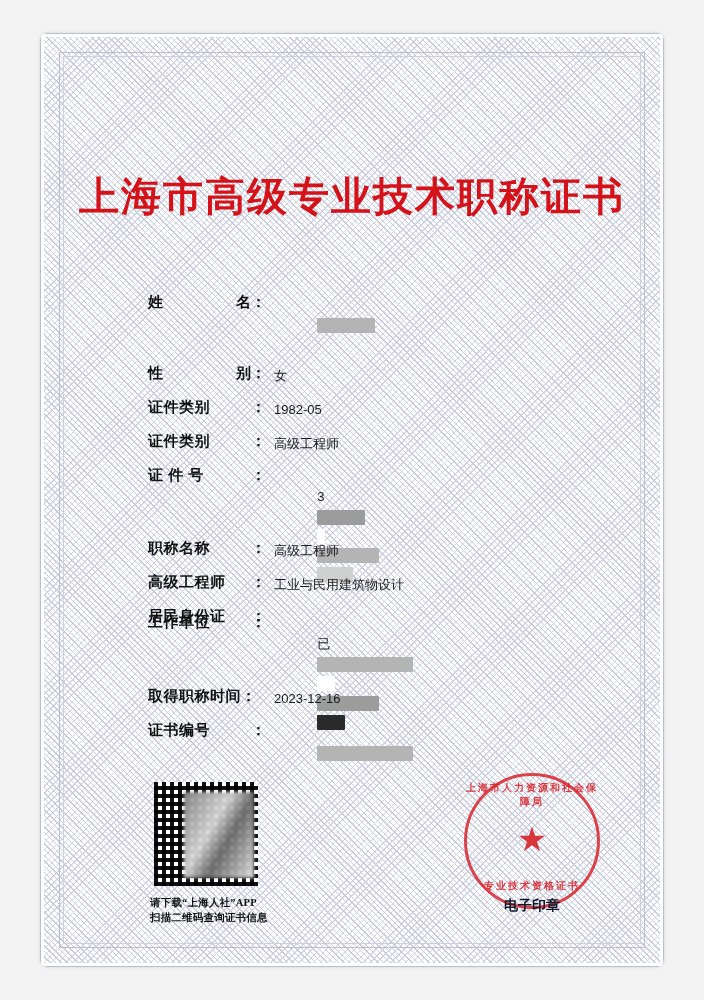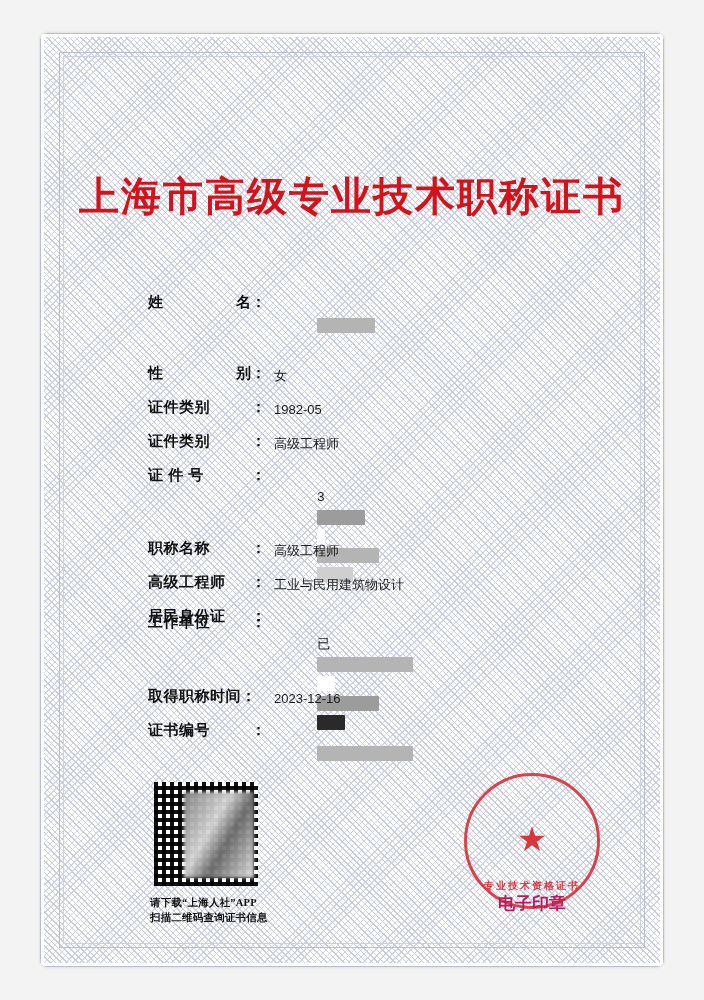--- a/index.html
+++ b/index.html
@@ -181,23 +181,23 @@
     font-size:10px;
     color:#d8232a;
     letter-spacing:2px;
     font-weight:bold;
     opacity:.9;
   }
   .seal-label{
     position:absolute;
     left:50%;bottom:-6px;
     transform:translateX(-50%);
-    font-size:17px;
-    font-weight:bold;
-    color:#be185d;
+    font-size:14px;
+    font-weight:bold;
+    color:#0f172a;
     white-space:nowrap;
   }
 </style>
 </head>
 <body>
 
 <div class="page">
   <div class="cert">
 
     <div class="border-outer"></div>
@@ -352,20 +352,21 @@
 
       </div>
 
       <div class="qr"></div>
       <div class="qr-blur"></div>
       <div class="qr-caption">请下载“上海人社”APP
 扫描二维码查询证书信息</div>
 
       <div class="seal">
         <div class="ring"></div>
+        <div class="seal-top-text">上海市人力资源和社会保障局</div>
         <div class="star">★</div>
         <div class="seal-bottom-text">专业技术资格证书</div>
         <div class="seal-label">电子印章</div>
       </div>
 
     </div>
   </div>
 </div>
 
 </body></html>

